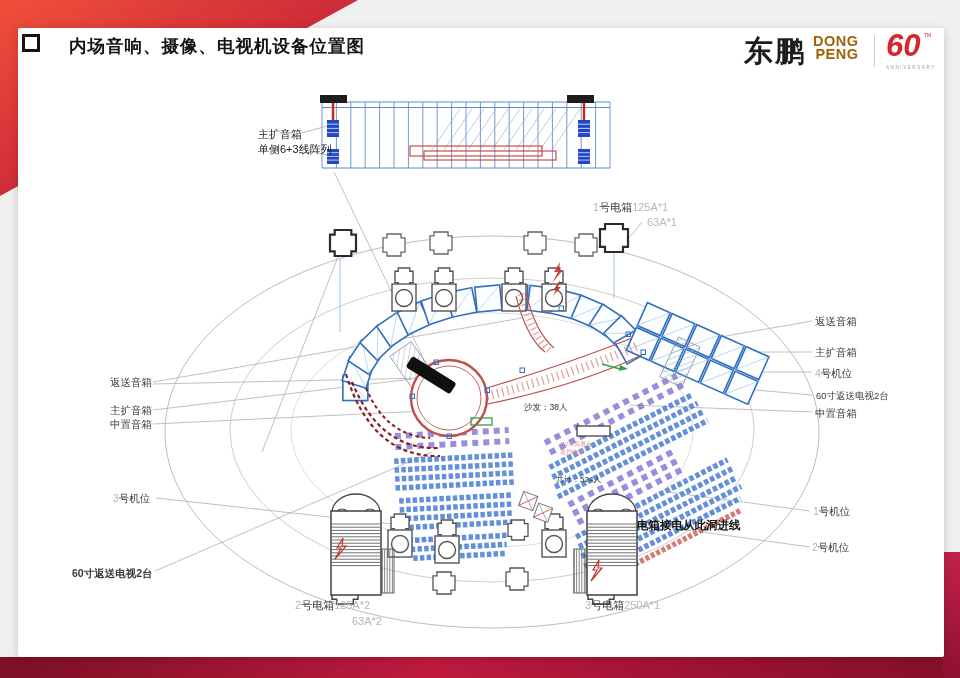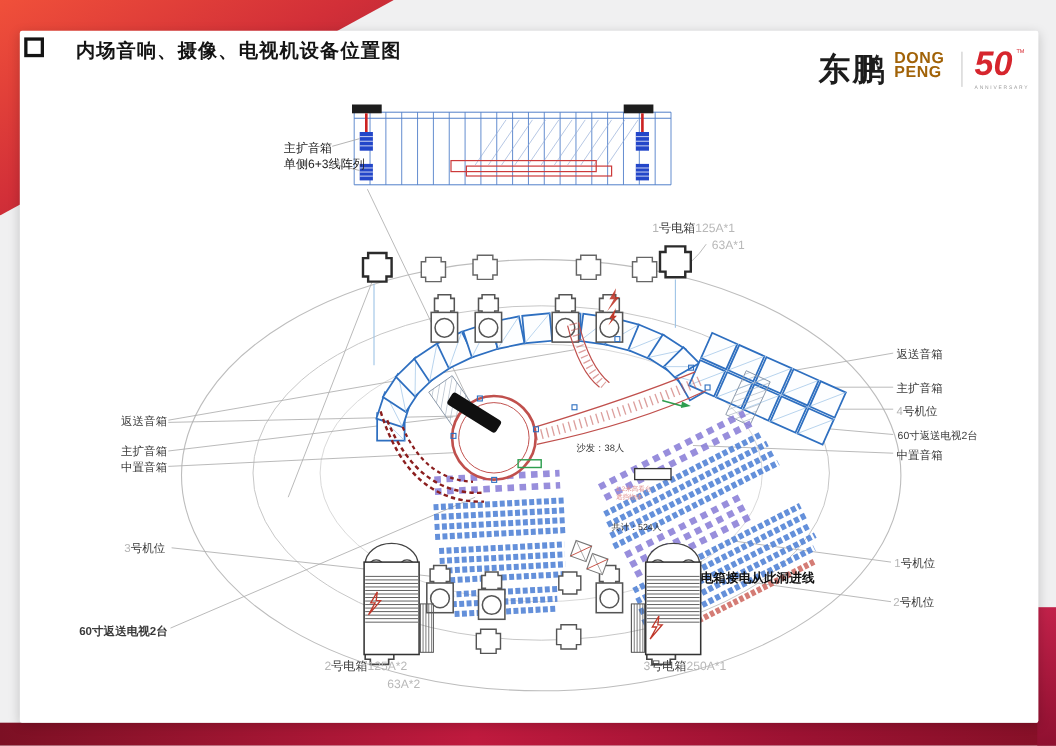--- a/index.html
+++ b/index.html
@@ -22,21 +22,21 @@
     background:linear-gradient(180deg,#c2224a,#8f1030);
   }
   .card{
     position:absolute;left:18px;top:28px;width:926px;height:629px;
     background:#ffffff;border-radius:2px;
     box-shadow:0 2px 10px rgba(0,0,0,.18);
   }
   .title-row{position:absolute;left:22px;top:34px;z-index:6;display:flex;gap:12px;}
   .bullet-sq{width:12px;height:12px;border:3px solid #141414;margin-right:17px;}
   .page-title{font-size:17.5px;font-weight:bold;color:#141414;letter-spacing:1px;}
-  .logo{position:absolute;left:744px;top:40px;z-index:6;width:200px;height:50px;}
+  .logo{position:absolute;left:744px;top:28px;z-index:6;width:200px;height:50px;text-align:right;}
   .logo-cn{position:absolute;left:0;top:4px;font-size:29px;font-weight:900;color:#1c1c1c;letter-spacing:2px;}
   .logo-en{position:absolute;left:69px;top:7px;color:#a16207;font-weight:900;font-size:14.5px;line-height:13px;letter-spacing:.5px;}
   .logo-div{position:absolute;left:130px;top:7px;width:1px;height:32px;background:#c9c9c9;}
   .logo-50{position:absolute;left:142px;top:0px;color:#d6252d;font-size:31px;font-weight:bold;font-style:italic;}
   .logo-tm{position:absolute;left:180px;top:4px;color:#d6252d;font-size:5px;}
   .logo-anniv{position:absolute;left:142px;top:37px;color:#9a9a9a;font-size:4.5px;letter-spacing:1.6px;}
   svg.plan{position:absolute;left:0;top:0;z-index:5;}
   text{font-family:"Liberation Sans","DejaVu Sans",sans-serif;}
   .lbl{font-size:10.5px;fill:#3a3a3a;}
   .lbl-num{fill:#b5b5b5;}
@@ -60,21 +60,21 @@
   <div class="page-title">内场音响、摄像、电视机设备位置图</div>
 </div>
 
 <div class="logo">
   <div class="logo-cn">东鹏</div>
   <div class="logo-en">
     <div>DONG</div>
     <div>PENG</div>
   </div>
   <div class="logo-div"></div>
-  <div class="logo-50">50</div>
+  <div class="logo-50">60</div>
   <div class="logo-tm">TM</div>
   <div class="logo-anniv">ANNIVERSARY</div>
 </div>
 
 <svg class="plan" width="960" height="678" viewBox="0 0 960 678">
   <defs>
     <pattern id="hatch" width="5" height="5" patternUnits="userSpaceOnUse" patternTransform="rotate(45)">
       <line x1="0" y1="0" x2="0" y2="5" stroke="#9aa7b8" stroke-width="1"></line>
     </pattern>
   </defs>

